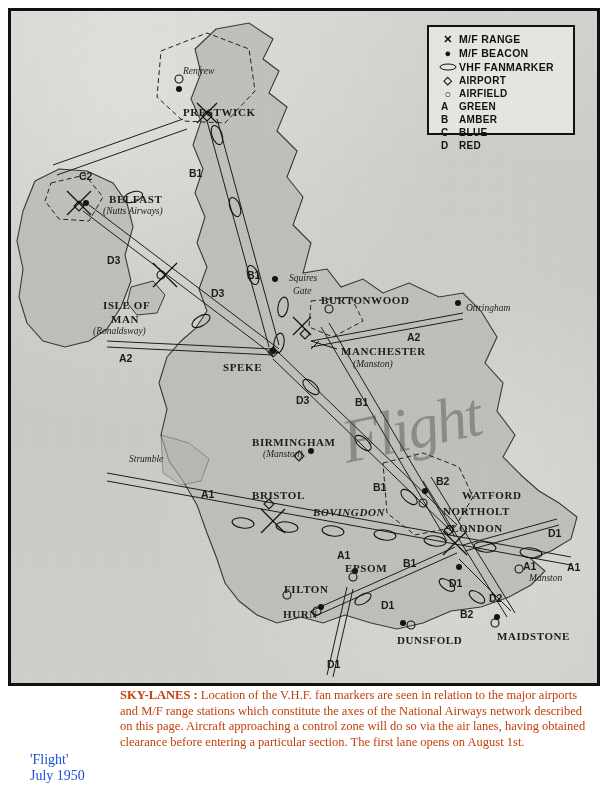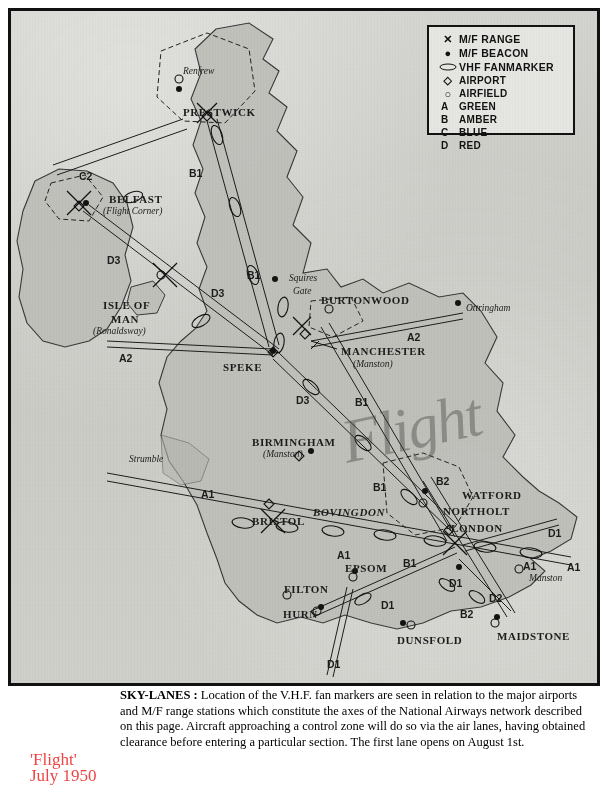--- a/index.html
+++ b/index.html
@@ -97,33 +97,33 @@
   }
 
   
   .caption {
     position: absolute;
     left: 120px;
     top: 688px;
     width: 470px;
     font-size: 12.5px;
     line-height: 15.5px;
-    color: #000000;
+    color: #c2410c;
     text-align: left;
   }
   .caption b { font-weight: bold; }
 
   .credit {
     position: absolute;
     left: 30px;
     top: 752px;
     width: 90px;
-    font-size: 17px;
+    font-size: 14px;
     line-height: 16px;
-    color: #ef4444;
+    color: #1d4ed8;
   }
 
   
   .lbl {
     position: absolute;
     color: #1a1a1a;
     font-family: "Liberation Serif", serif;
     white-space: nowrap;
     pointer-events: none;
   }
@@ -398,35 +398,35 @@
       <div class="legend-row small">
         <span class="legend-col-letter">D</span>
         <span class="legend-lbl">RED</span>
       </div>
     </div>
 
     <div id="place-labels">
         <div class="lbl sub" style="left: 172px; top: 55px;">Renfrew</div>
         <div class="lbl city" style="left: 172px; top: 95px;">PRESTWICK</div>
         <div class="lbl city" style="left: 98px; top: 182px;">BELFAST</div>
-        <div class="lbl sub" style="left: 92px; top: 195px;">(Flight Corner)</div>
+        <div class="lbl sub" style="left: 92px; top: 195px;">(Nutts Airways)</div>
         <div class="lbl city" style="left: 92px; top: 288px;">ISLE OF</div>
         <div class="lbl city" style="left: 100px; top: 302px;">MAN</div>
         <div class="lbl sub" style="left: 82px; top: 315px;">(Ronaldsway)</div>
         <div class="lbl sub" style="left: 278px; top: 262px;">Squires</div>
         <div class="lbl sub" style="left: 282px; top: 275px;">Gate</div>
         <div class="lbl city" style="left: 310px; top: 283px;">BURTONWOOD</div>
         <div class="lbl sub" style="left: 455px; top: 292px;">Ottringham</div>
         <div class="lbl city" style="left: 330px; top: 334px;">MANCHESTER</div>
         <div class="lbl sub" style="left: 342px; top: 348px;">(Manston)</div>
         <div class="lbl city" style="left: 212px; top: 350px;">SPEKE</div>
         <div class="lbl city" style="left: 241px; top: 425px; text-align: center;">BIRMINGHAM</div>
         <div class="lbl sub" style="left: 252px; top: 438px;">(Manston)</div>
         <div class="lbl sub" style="left: 118px; top: 443px;">Strumble</div>
-        <div class="lbl city" style="left: 241px; top: 478px; margin-top: 26px;">BRISTOL</div>
+        <div class="lbl city" style="left: 241px; top: 478px;">BRISTOL</div>
         <div class="lbl city" style="left: 302px; top: 495px; font-style: italic;">BOVINGDON</div>
         <div class="lbl city" style="left: 451px; top: 478px;">WATFORD</div>
         <div class="lbl city" style="left: 432px; top: 494px;">NORTHOLT</div>
         <div class="lbl city" style="left: 440px; top: 511px;">LONDON</div>
         <div class="lbl city" style="left: 334px; top: 551px;">EPSOM</div>
         <div class="lbl sub" style="left: 518px; top: 562px;">Manston</div>
         <div class="lbl city" style="left: 273px; top: 572px;">FILTON</div>
         <div class="lbl city" style="left: 272px; top: 597px;">HURN</div>
         <div class="lbl city" style="left: 386px; top: 623px;">DUNSFOLD</div>
         <div class="lbl city" style="left: 486px; top: 619px;">MAIDSTONE</div>

